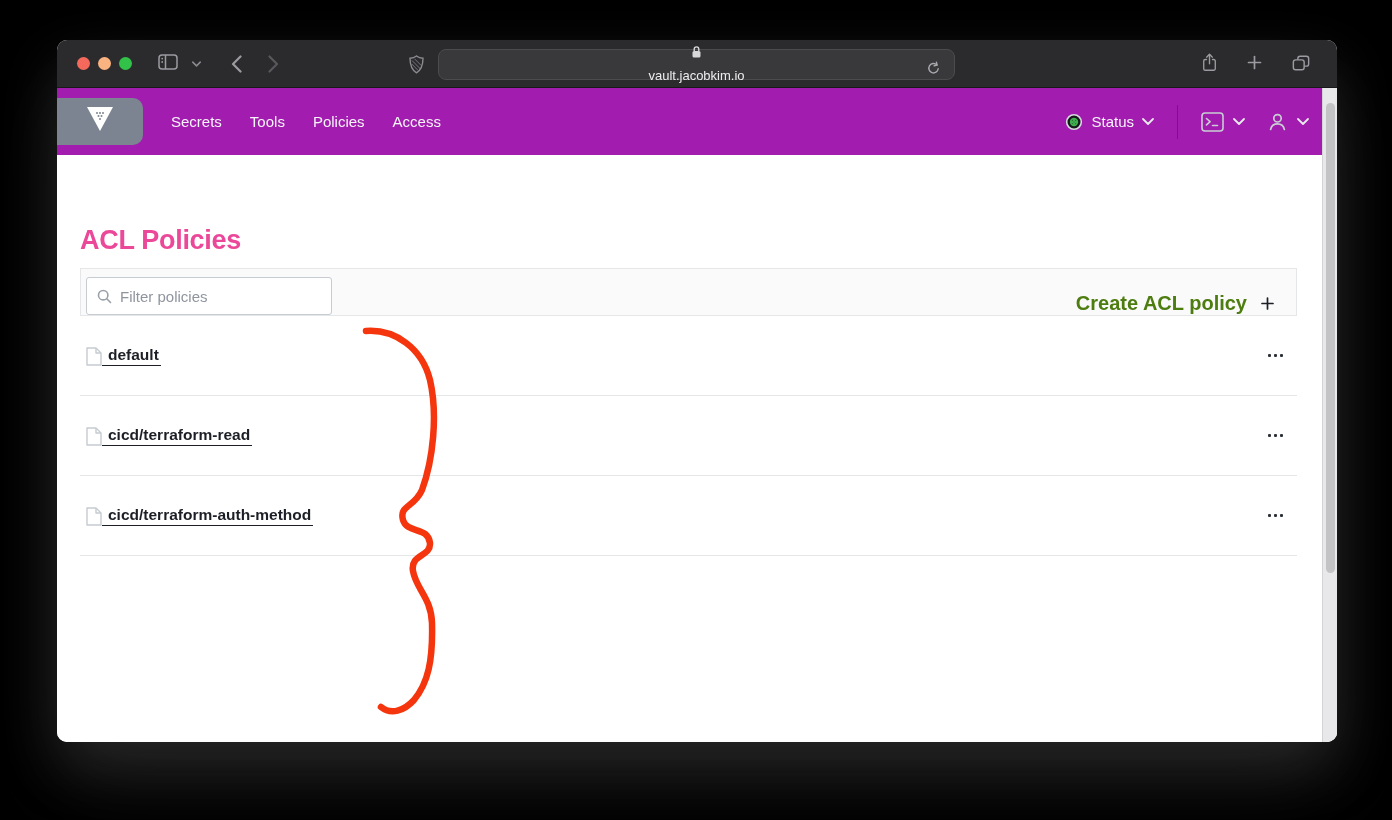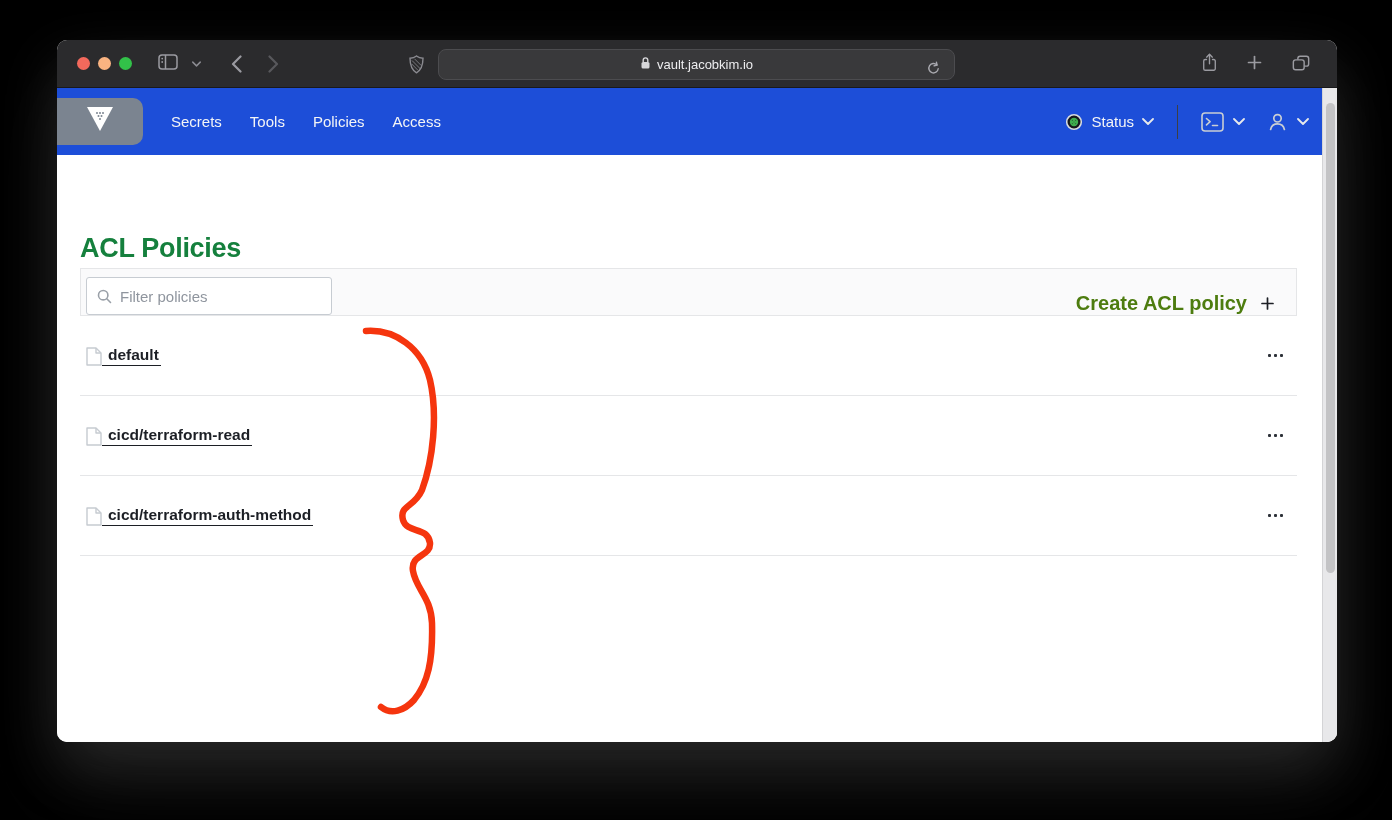--- a/index.html
+++ b/index.html
@@ -16,44 +16,44 @@
   .traffic { display:flex; gap:8px; margin-left:20px; }
   .light { width:13px; height:13px; border-radius:50%; }
   .chrome-icons-left { display:flex; align-items:center; margin-left:22px; gap:6px; color:#9b9ba1; }
   .chrome-btn { background:none; border:none; color:#9b9ba1; display:flex; align-items:center;
                 justify-content:center; padding:4px; cursor:default; }
   .chrome-btn.disabled { color:#58585c; }
   .nav-arrows { display:flex; align-items:center; gap:18px; margin-left:22px; }
   .shield-wrap { position:absolute; left:348px; top:0; height:48px; display:flex; align-items:center; }
   .urlbar { position:absolute; left:381px; top:8.5px; width:517px; height:31px; background:#39393b;
             border:1px solid #4c4c4f; border-radius:8px; display:flex; align-items:center;
-            justify-content:center; gap:6px; color:#ededef; font-size:13px; }
+            justify-content:center; gap:6px; color:#ededef; font-size:13px;flex-direction:column; }
   .urlbar .reload { position:absolute; right:9px; top:7px; }
   .chrome-icons-right { position:absolute; right:22px; top:0; height:48px; display:flex;
                         align-items:center; gap:21px; color:#a6a6ac; }
 
   
-  .vault-nav { position:relative; height:67px; background:#1d4ed8; display:flex; align-items:center; }
+  .vault-nav { position:relative; height:67px; background:#a21caf; display:flex; align-items:center; }
   .brand { width:86px; height:47px; border-radius:0 10px 10px 0; display:flex; align-items:center;
            justify-content:center; cursor:pointer; }
   .nav-links { display:flex; align-items:center; gap:28px; margin-left:28px; }
   .nav-link { color:#f4f5f6; font-size:15px; font-weight:500; text-decoration:none; cursor:pointer;
               background:none; border:none; font-family:inherit; }
   .nav-right { margin-left:auto; display:flex; align-items:center; padding-right:28px; gap:13px; }
   .status-group { display:flex; align-items:center; gap:8px; color:#f4f5f6; font-size:15px;
                   font-weight:500; cursor:pointer; background:none; border:none; font-family:inherit; }
   .nav-divider { width:1px; height:34px; background:#3c3f44; margin:0 10px; }
   .icon-drop { display:flex; align-items:center; gap:9px; color:#c9ced4; cursor:pointer;
                background:none; border:none; }
   .chev { color:#e7e9eb; display:flex; }
 
   
   .content { position:relative; height:587px; background:#fff; }
   .page-title { position:absolute; left:23px; top:70px; font-size:27px; font-weight:700;
-                color:#15803d; letter-spacing:-.3px;margin-top:8px; }
+                color:#ec4899; letter-spacing:-.3px; }
   .toolbar { position:absolute; left:23px; top:113px; width:1217px; height:48px; background:#fafafb;
              border:1px solid #e5e6e8; display:flex; align-items:flex-end; justify-content:space-between;
              padding:0 22px 0 5px; }
   .filter { width:246px; height:38px; background:#fff; border:1px solid #c7ccd2; border-radius:3px;
             display:flex; align-items:center; padding:0 10px; gap:8px; }
   .filter input { border:none; outline:none; flex:1; font-size:15px; color:#1c1f25;
                   font-family:inherit; background:transparent; }
   .filter input::placeholder { color:#8f959e; }
   .create-btn { display:flex; align-items:center; gap:14px; background:none; border:none;
                 font-family:inherit; font-size:20px; font-weight:600; color:#4d7c0f; cursor:pointer; }

